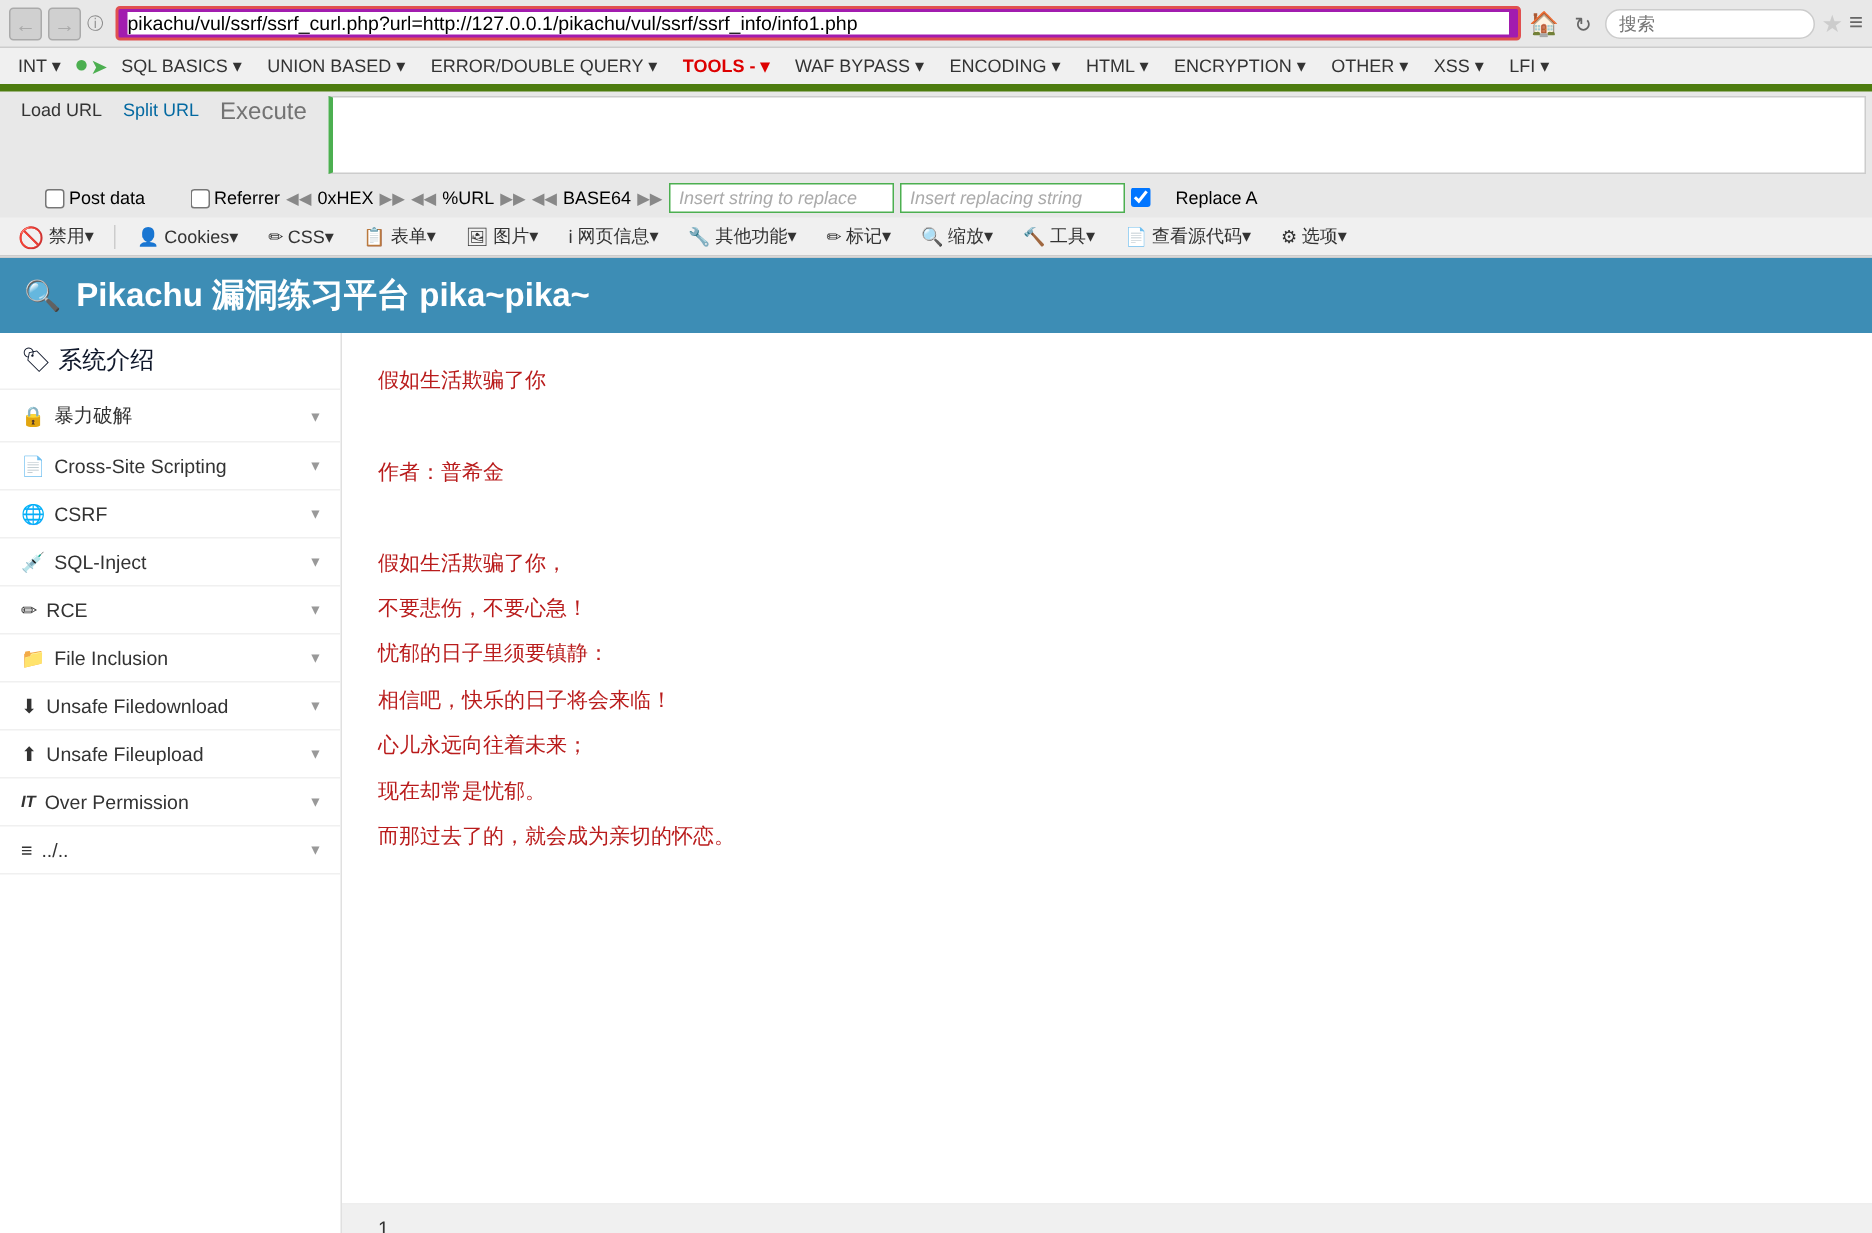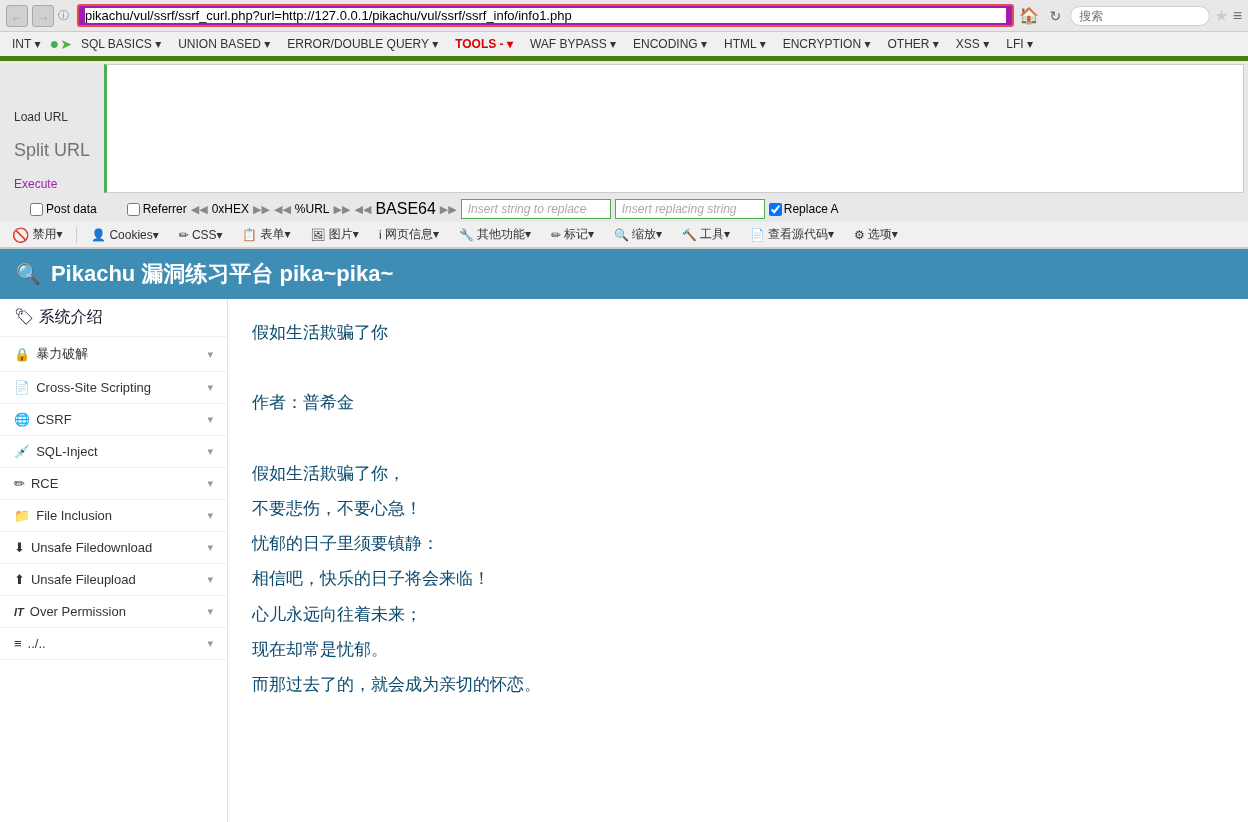--- a/index.html
+++ b/index.html
@@ -23,21 +23,21 @@
     .hackbar-menu-item { padding: 3px 8px; font-size: 12px; cursor: pointer; color: #333; border-radius: 2px; white-space: nowrap; }
     .hackbar-menu-item.has-arrow::after { content: ' ▾'; }
     .hackbar-url-area { padding: 3px 4px; }
     .hackbar-url-box { width: 100%; background: white; border: 1px solid #ccc; border-left: 3px solid #4caf50; min-height: 50px; padding: 4px; font-size: 12px; font-family: monospace; resize: none; outline: none; }
     .hackbar-controls { display: flex; align-items: center; padding: 3px 4px; gap: 4px; flex-wrap: wrap; }
     .hackbar-ctrl-item { display: flex; align-items: center; gap: 3px; font-size: 12px; cursor: pointer; margin-left: 26px; }
     .hackbar-ctrl-item input[type=checkbox] { cursor: pointer; }
     .hackbar-arrow { color: #888; font-size: 11px; }
     .hackbar-input { border: 1px solid #4caf50; padding: 2px 6px; font-size: 12px; width: 150px; outline: none; }
     .hackbar-input::placeholder { color: #aaa; font-style: italic; }
-    .hackbar-replace-check { display: flex; align-items: flex-end; gap: 2px; font-size: 12px; }
+    .hackbar-replace-check { display: flex; align-items: flex-start; gap: 17px; font-size: 12px; }
 
     
     .firebug-bar { display: flex; align-items: center; padding: 2px 4px; gap: 4px; background: #f0f0f0; border-bottom: 1px solid #ccc; flex-wrap: wrap; }
     .firebug-btn { padding: 2px 8px; font-size: 12px; cursor: pointer; color: #333; border-radius: 2px; display: flex; align-items: center; gap: 3px; }
     .firebug-sep { width: 1px; height: 16px; background: #ccc; margin: 0 2px; }
 
     
     .app-container { display: flex; flex-direction: column; height: calc(822px - 160px); }
     .app-header { background: #3d8db5; padding: 10px 16px; color: white; font-size: 22px; font-weight: bold; display: flex; align-items: center; gap: 10px; }
     .app-header .logo-icon { font-size: 20px; }
@@ -45,21 +45,21 @@
 
     
     .sidebar { width: 228px; background: #fff; border-right: 1px solid #e0e0e0; overflow-y: auto; flex-shrink: 0; }
     .sidebar-item { display: flex; align-items: center; justify-content: space-between; padding: 8px 14px; font-size: 13px; color: #333; cursor: pointer; border-bottom: 1px solid #f0f0f0; }
     .sidebar-item .item-label { display: flex; align-items: center; gap: 6px; }
     .sidebar-item .chevron { font-size: 11px; color: #999; }
     .sidebar-item-simple { padding: 8px 14px; font-size: 16px; color: #0f172a; cursor: pointer; border-bottom: 1px solid #f0f0f0; }
 
     
     .content-area { flex: 1; background: white; overflow-y: auto; padding: 20px 24px; }
-    .content-area p { margin-bottom: 8px; color: #0c4a6e; font-size: 17px; line-height: 1.6; }
+    .content-area p { margin-bottom: 8px; color: #b91c1c; font-size: 14px; line-height: 1.6; }
     .content-bottom { padding: 8px 24px; color: #333; font-size: 13px; border-top: 1px solid #eee; }
 
     .green-dot { color: #4caf50; font-size: 16px; }
     .arrow-right { color: #4caf50; font-size: 14px; }
   </style>
 </head>
 <body>
 
 <div class="browser-chrome">
 
@@ -91,24 +91,24 @@
     <div class="hackbar-menu-item has-arrow">ENCODING</div>
     <div class="hackbar-menu-item has-arrow">HTML</div>
     <div class="hackbar-menu-item has-arrow">ENCRYPTION</div>
     <div class="hackbar-menu-item has-arrow">OTHER</div>
     <div class="hackbar-menu-item has-arrow">XSS</div>
     <div class="hackbar-menu-item has-arrow">LFI</div>
   </div>
 
   <div class="hackbar-url-area">
     <div style="display:flex; align-items:stretch; gap:4px;">
-      <div style="display:flex; flex-direction:column; gap:12px; justify-content:center; padding: 0 4px; margin-top: 44px;">
+      <div style="display:flex; gap:2px; justify-content:center; padding: 0 4px;">
         <div class="hackbar-menu-item" style="padding:2px 6px; font-size:12px; cursor:pointer; color:#333;">Load URL</div>
-        <div class="hackbar-menu-item" style="padding:2px 6px; font-size:18px; cursor:pointer; color:#737373;">Split URL</div>
-        <div class="hackbar-menu-item" style="padding:2px 6px; font-size:12px; cursor:pointer; color:#a21caf;">Execute</div>
+        <div class="hackbar-menu-item" style="padding:2px 6px; font-size:12px; cursor:pointer; color:#0369a1;">Split URL</div>
+        <div class="hackbar-menu-item" style="padding:2px 6px; font-size:16px; cursor:pointer; color:#737373;">Execute</div>
       </div>
       <textarea class="hackbar-url-box" rows="3" style="flex: 1 1 0%;"></textarea>
     </div>
   </div>
 
   <div class="hackbar-controls">
     <div class="hackbar-ctrl-item">
       <input type="checkbox" style="">
       <span>Post data</span>
     </div>
@@ -116,21 +116,21 @@
       <input type="checkbox" style="">
       <span>Referrer</span>
     </div>
     <span class="hackbar-arrow">◀◀</span>
     <span style="font-size:12px;">0xHEX</span>
     <span class="hackbar-arrow">▶▶</span>
     <span class="hackbar-arrow">◀◀</span>
     <span style="font-size:12px;">%URL</span>
     <span class="hackbar-arrow">▶▶</span>
     <span class="hackbar-arrow">◀◀</span>
-    <span style="font-size:16px;">BASE64</span>
+    <span style="font-size:12px;">BASE64</span>
     <span class="hackbar-arrow">▶▶</span>
     <input class="hackbar-input" type="text" style="border-color: rgb(76, 175, 80);" placeholder="Insert string to replace">
     <input class="hackbar-input" type="text" style="border-color: rgb(76, 175, 80);" placeholder="Insert replacing string">
     <div class="hackbar-replace-check">
       <input type="checkbox" checked="" style="">
       <span>Replace A</span>
     </div>
   </div>
 
   <div class="firebug-bar">

